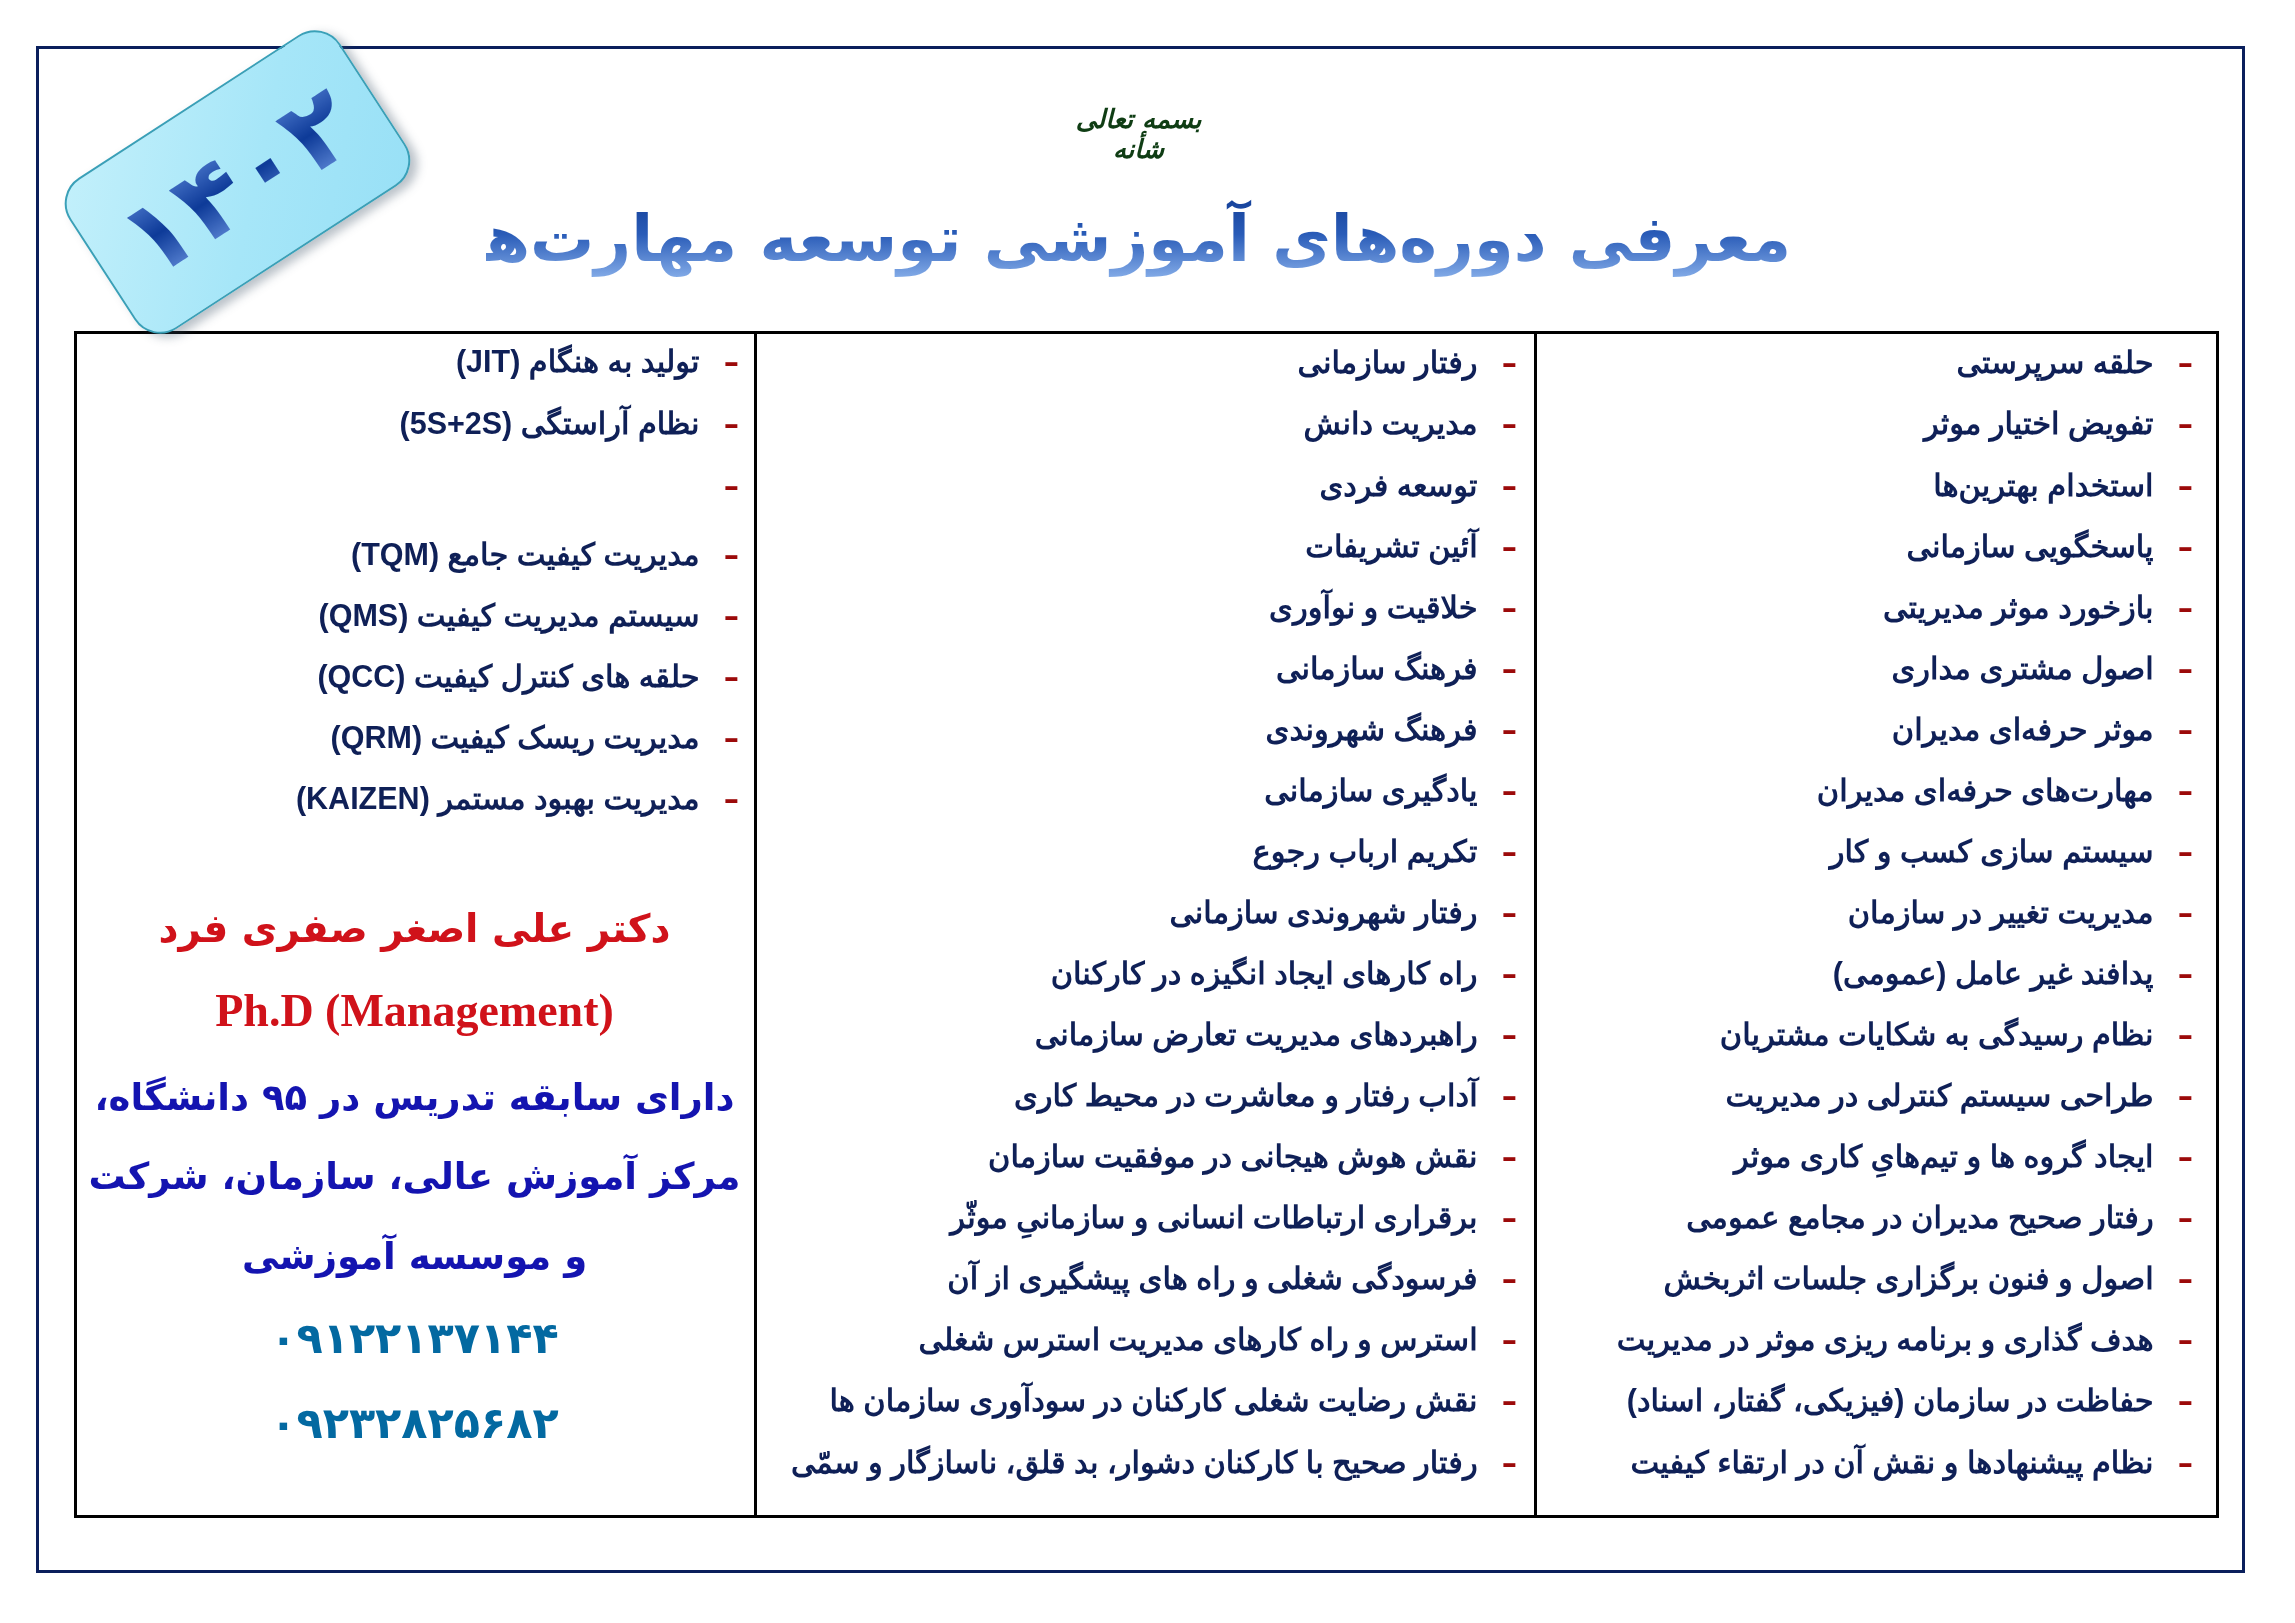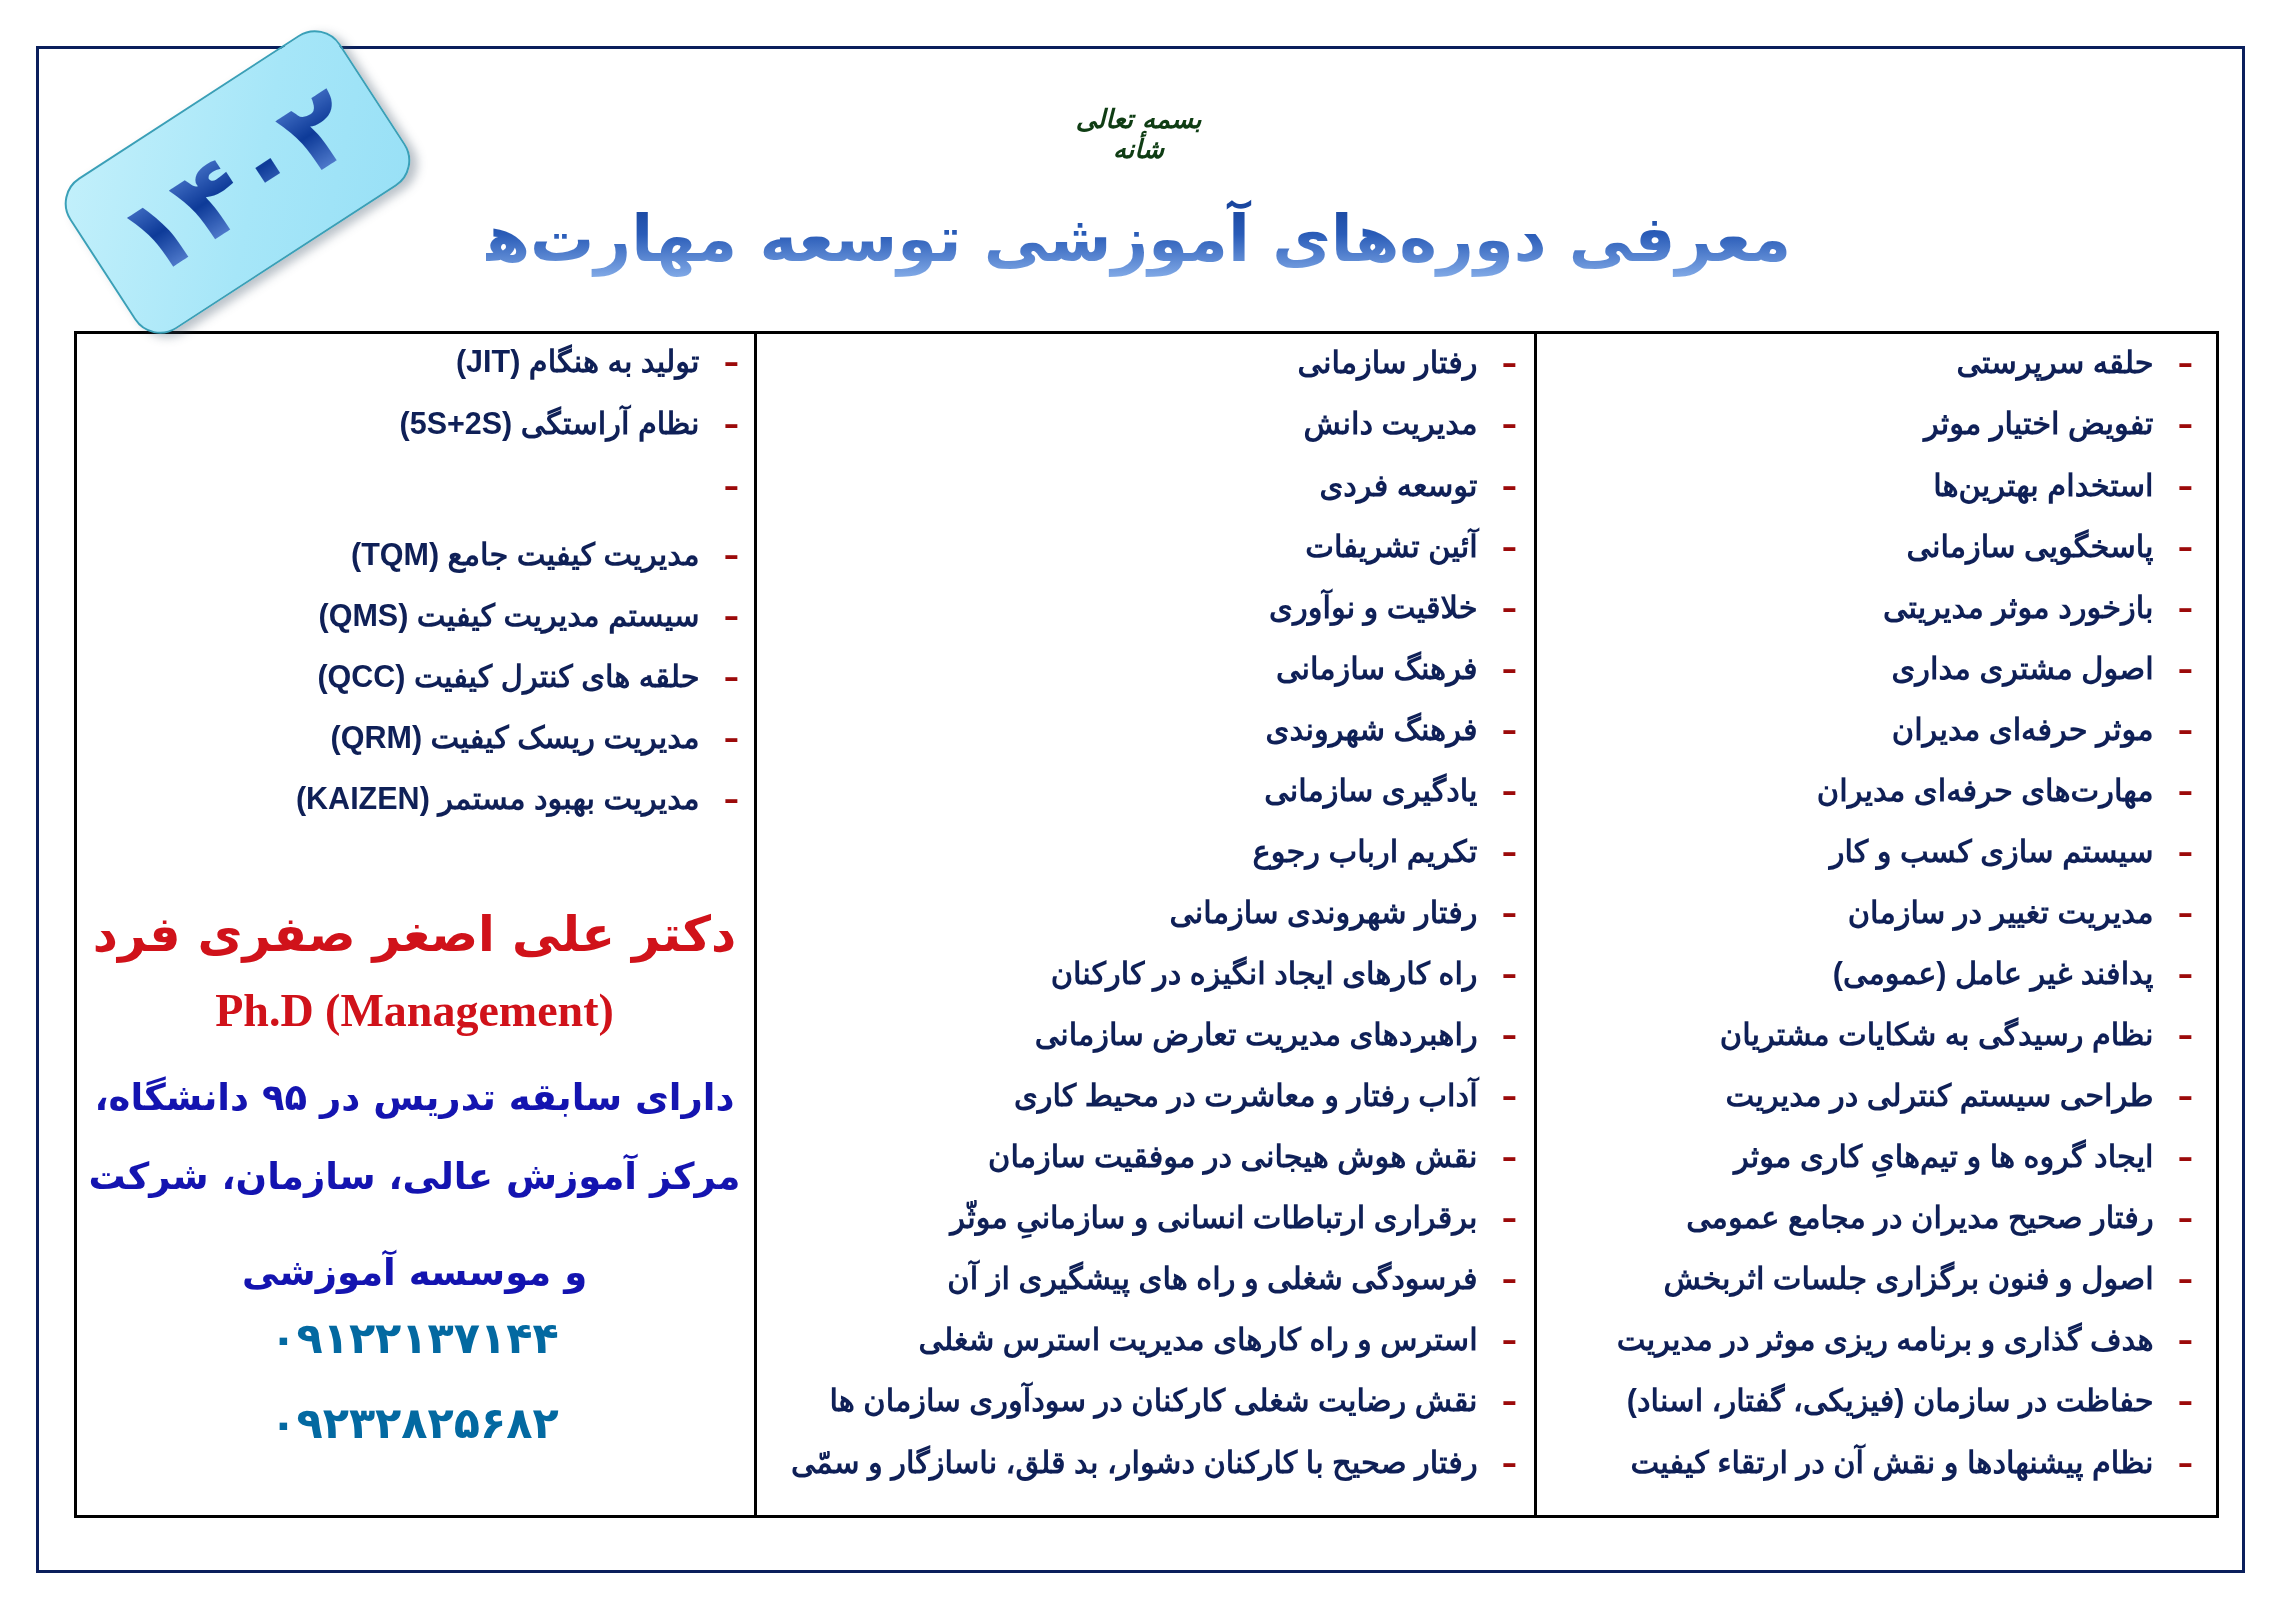--- a/index.html
+++ b/index.html
@@ -28,21 +28,21 @@
            border: 3.5px solid #000000; box-sizing: border-box; }
   .divider { position: absolute; top: 331px; width: 2.8px; height: 1187px; background: #000; }
   .col { position: absolute; top: 331px; height: 1187px; }
   .item { position: absolute; right: 0; height: 61px; display: flex; align-items: center;
           flex-direction: row; white-space: nowrap; }
   .dash { color: #9c0a0a; font-weight: bold; font-size: 30.5px; margin-left: 22px; width: 19.4px;
           text-align: center; }
   .item-text { color: #0f2057; font-weight: bold; font-size: 30.5px; font-family: Liberation Sans, sans-serif; }
   .bio { position: absolute; left: 76px; width: 677px; text-align: center; font-weight: bold;
          white-space: nowrap; }
-  .bio-name { color: #d0121a; font-size: 49px; }
+  .bio-name { color: #d0121a; font-size: 39px; }
   .bio-degree { color: #d0121a; font-size: 46px; font-family: "Liberation Serif", serif; direction: ltr; }
   .bio-line { color: #1414b0; font-size: 37px; }
   .bio-phone { color: #0369a1; font-size: 43px; letter-spacing: 2.8px; }
 </style>
 </head>
 <body>
 
 <div class="frame"></div>
 
 <div class="badge">
@@ -245,16 +245,16 @@
   <div class="item" style="top:437px;">
       <span class="dash">–</span>
       <span class="item-text">مدیریت بهبود مستمر (KAIZEN)</span>
     </div>
 </div>
 
 <div class="bio bio-name" style="top:906px;">دکتر علی اصغر صفری فرد</div>
 <div class="bio bio-degree" style="top:984px;">Ph.D (Management)</div>
 <div class="bio bio-line" style="top:1076px;">دارای سابقه تدریس در ۹۵ دانشگاه،</div>
 <div class="bio bio-line" style="top:1155px;">مرکز آموزش عالی، سازمان، شرکت</div>
-<div class="bio bio-line" style="top:1235px;margin-top:16px;">و موسسه آموزشی</div>
+<div class="bio bio-line" style="top:1235px;">و موسسه آموزشی</div>
 <div class="bio bio-phone" style="top:1313px;">۰۹۱۲۲۱۳۷۱۴۴</div>
 <div class="bio bio-phone" style="top:1398px;">۰۹۲۳۲۸۲۵۶۸۲</div>
 
 
 </body></html>

